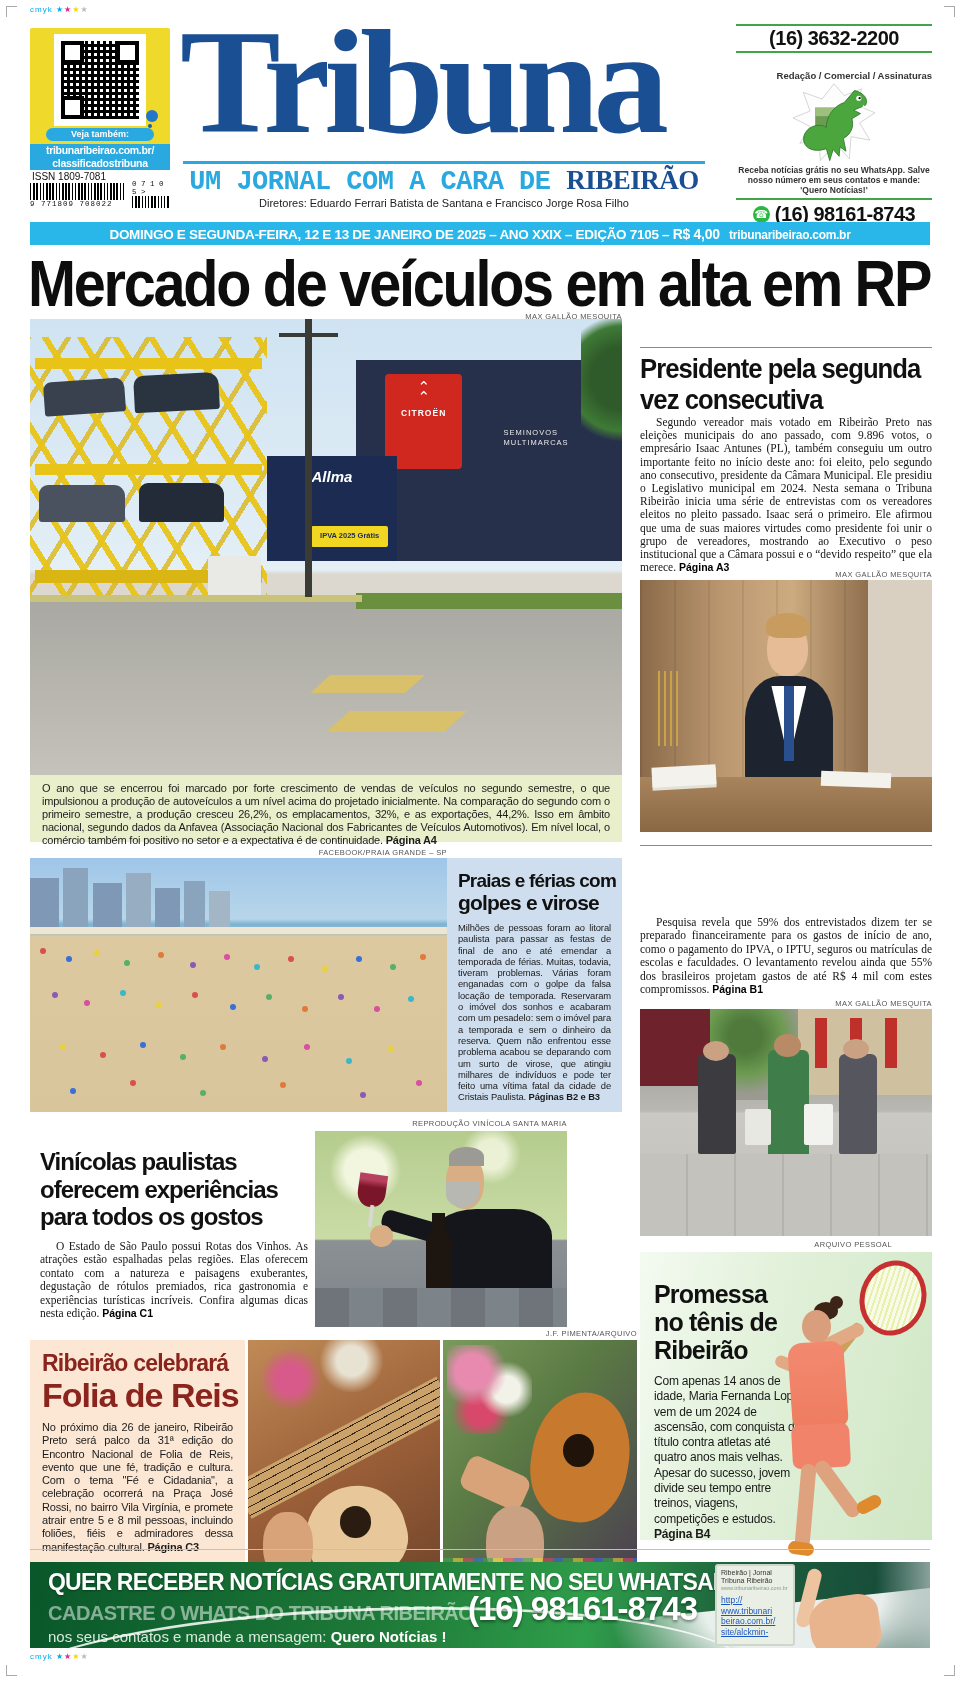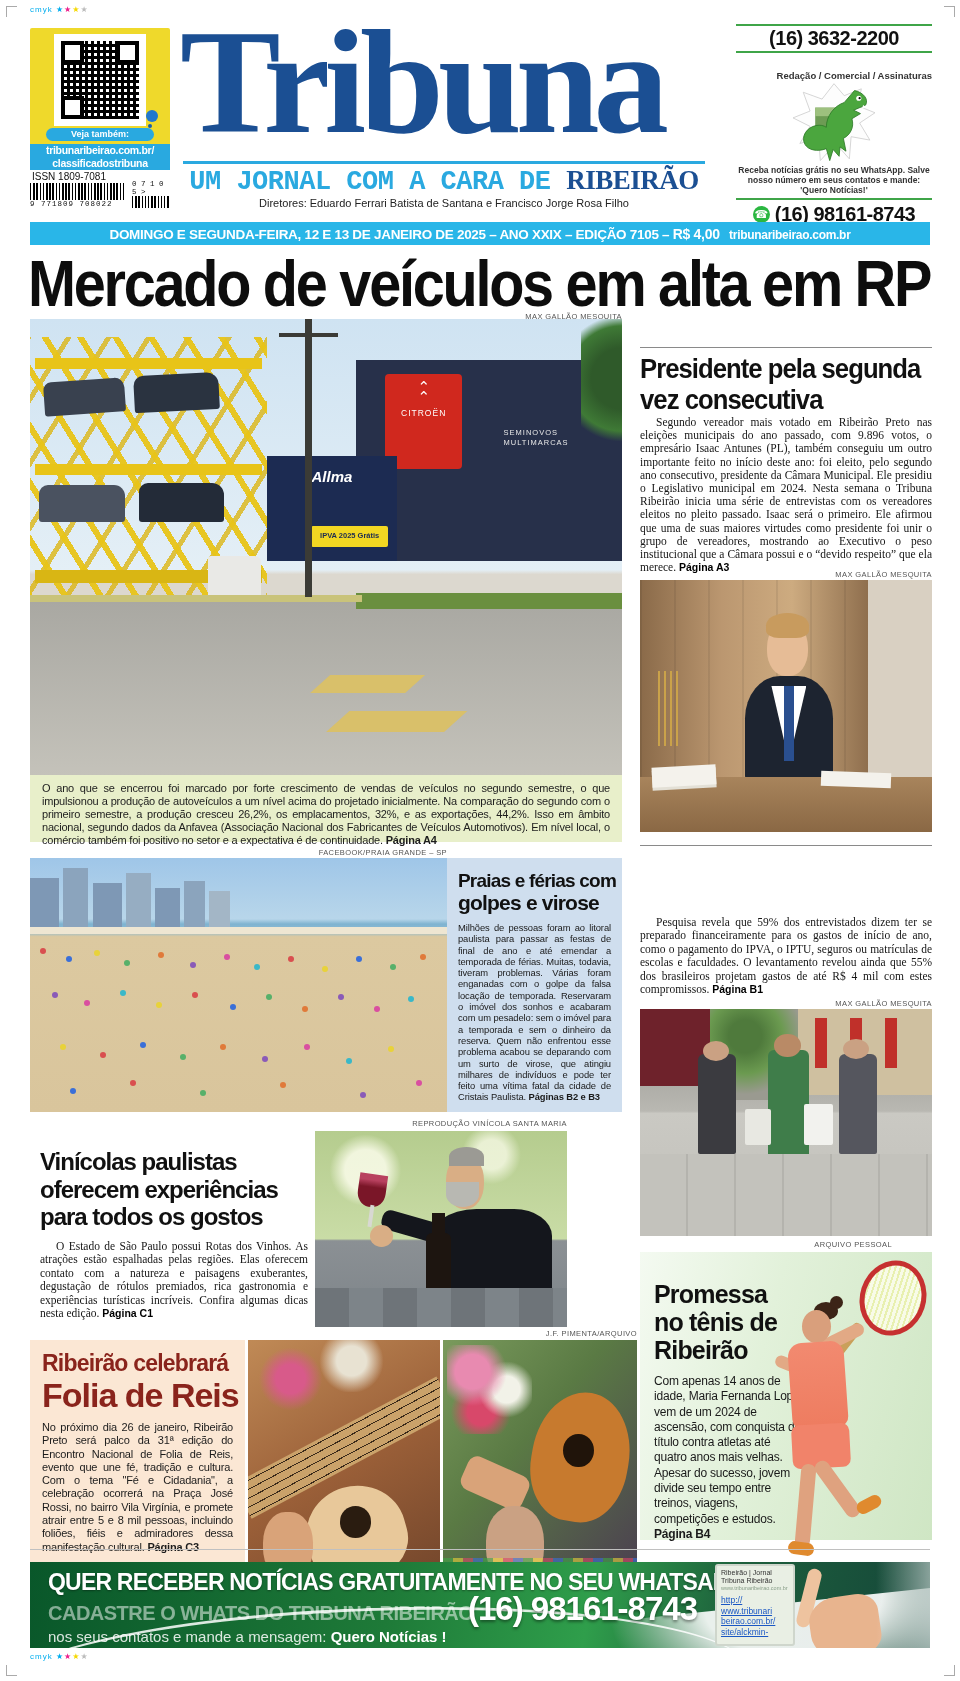--- a/index.html
+++ b/index.html
@@ -105,21 +105,21 @@
 
   <div class="abs" style="left:28px;top:247px;width:904px;height:66px;">
     <span class="hline" style="font-weight:bold;font-size:64px;letter-spacing:-2.5px;color:#0d0d0d;transform:scaleX(.9);">Mercado de veículos em alta em RP</span>
   </div>
   <div class="abs credit" style="left:332px;top:312px;width:290px;">MAX GALLÃO MESQUITA</div>
 
   <div class="abs photo" style="left:30px;top:319px;width:592px;height:456px;background:linear-gradient(#cfe3f2 0%,#e4eff6 55%,#dcd8cf 56%);">
     <div class="shape" style="left:55%;top:9%;width:46%;height:44%;background:#27304a;"></div>
     <div class="shape" style="left:60%;top:12%;width:13%;height:21%;background:#d0281e;border-radius:4px;color:#fff;text-align:center;">
       <div style="font-size:15px;line-height:10px;margin-top:8px;">⌃<br>⌃</div>
-      <div style="font-size:8.5px;font-weight:normal;letter-spacing:1px;margin-top:6px;">CITROËN</div>
+      <div style="font-size:8.5px;font-weight:bold;letter-spacing:1px;margin-top:6px;">CITROËN</div>
     </div>
     <div class="shape" style="left:80%;top:24%;color:#e8e8e8;font-size:7.5px;letter-spacing:1px;text-align:left;line-height:10px;">
       <span style="display:block">SEMINOVOS</span>
       <span style="display:block">MULTIMARCAS</span>
     </div>
     <div class="shape" style="left:40%;top:30%;width:22%;height:23%;background:#1c2b52;">
       <div style="color:#fff;font-size:15px;font-weight:bold;font-style:italic;text-align:center;margin-top:12px;">Allma</div>
     </div>
     <div class="shape" style="left:47.5%;top:45.5%;width:13%;height:4.5%;background:#f2d722;color:#1c2b52;font-size:7.5px;font-weight:bold;text-align:center;line-height:20px;border-radius:2px;">IPVA 2025 Grátis</div>
     <div class="shape" style="left:93%;top:-4%;width:14%;height:34%;background:radial-gradient(circle,#2f5a2a 35%,#3f7a36 60%,transparent 72%);"></div>

